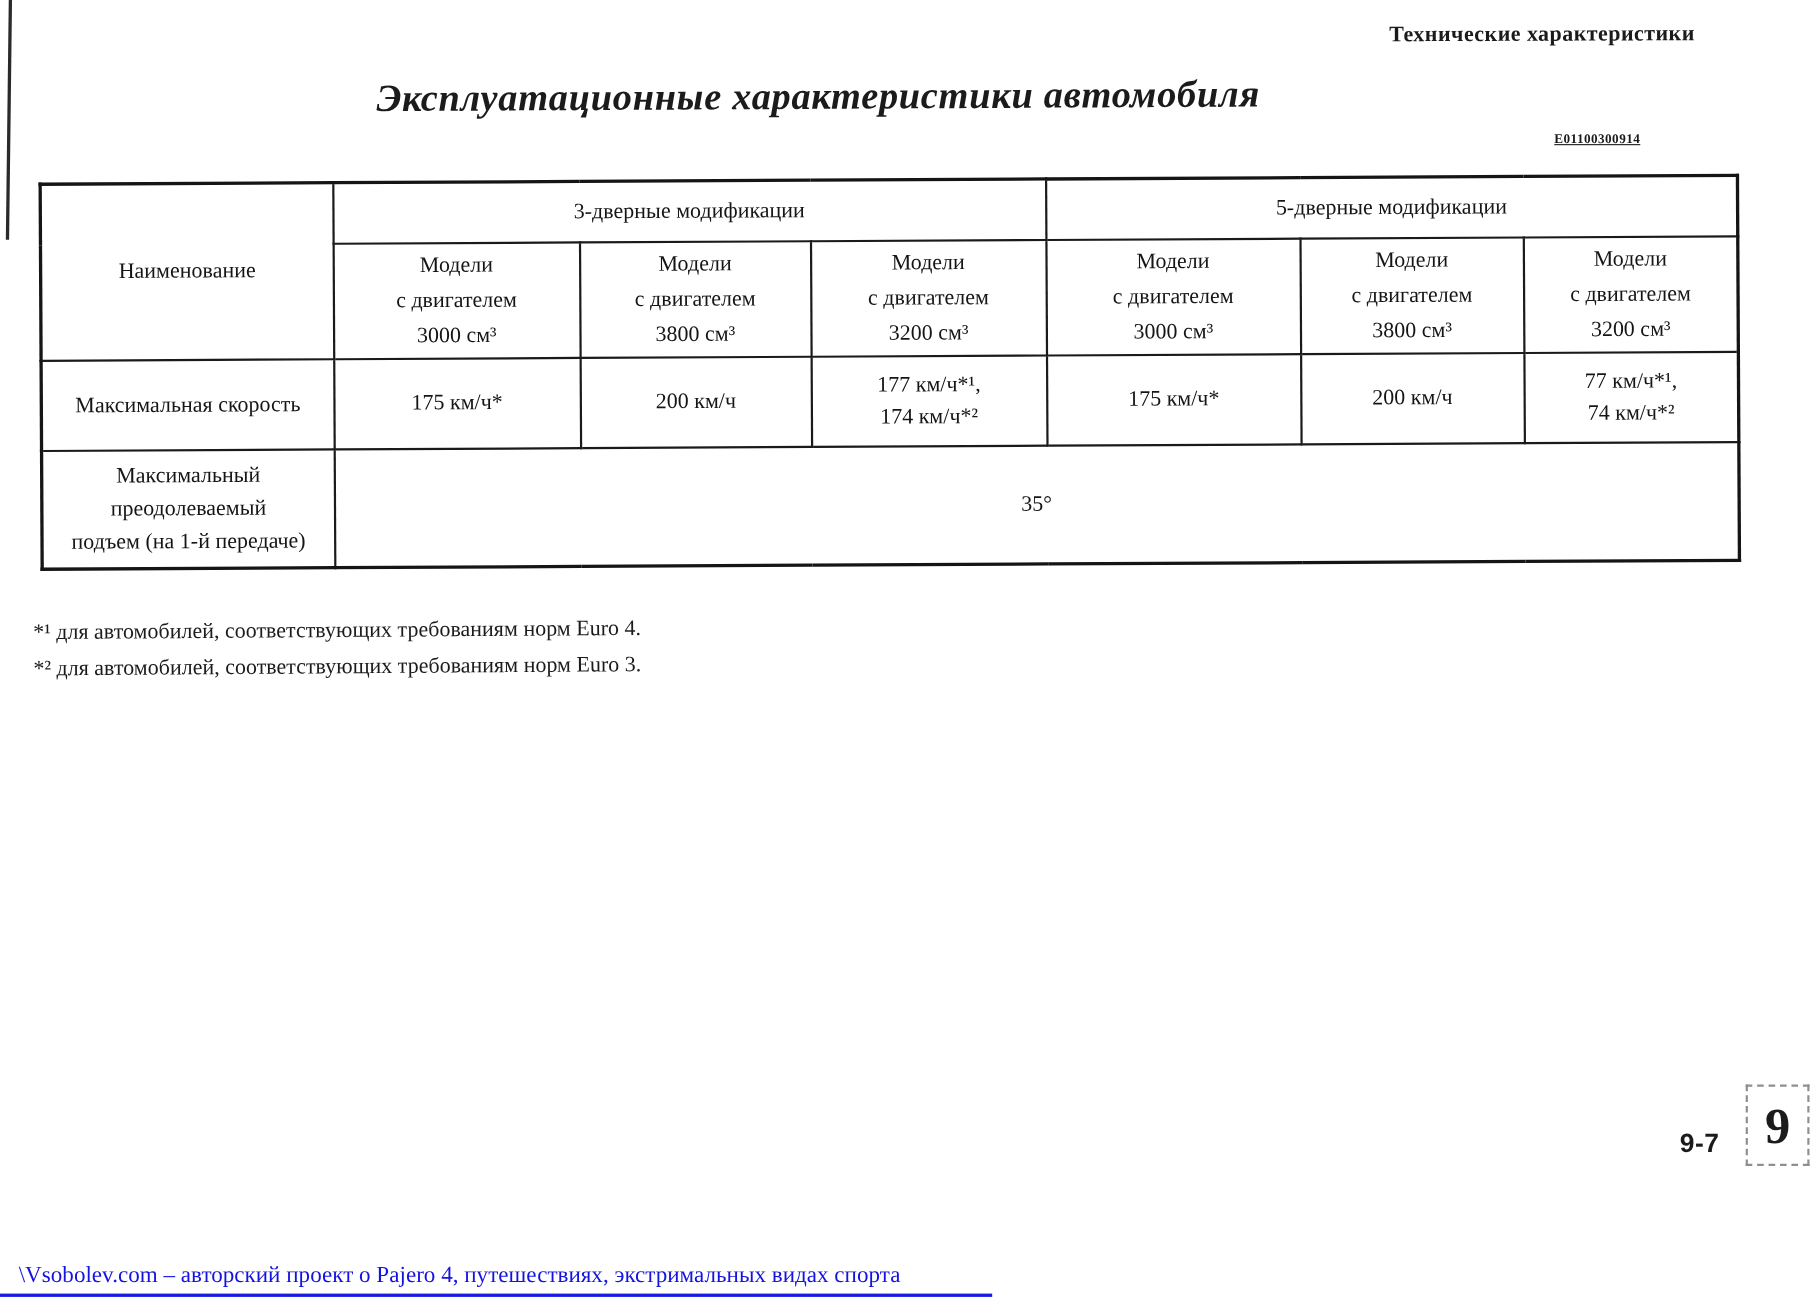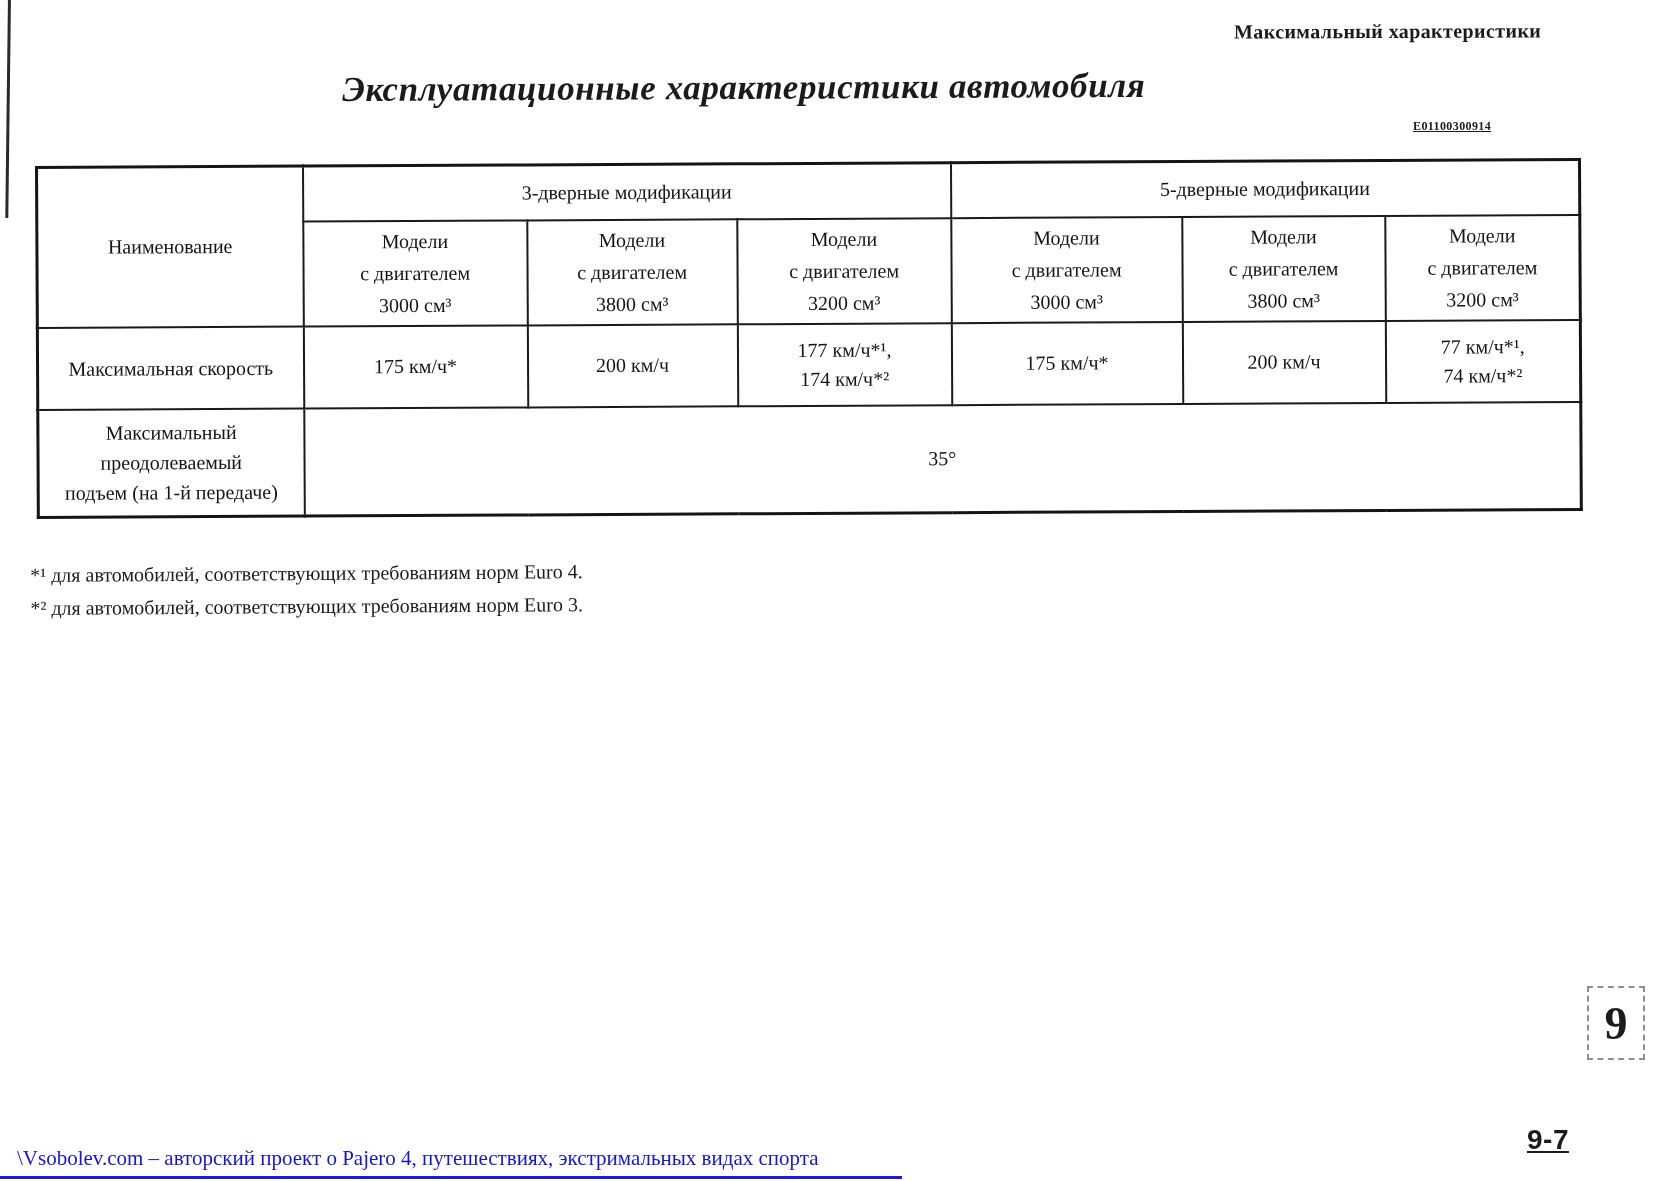--- a/index.html
+++ b/index.html
@@ -68,23 +68,23 @@
   .footnote-line{margin:0 0 2px 0;}
 
   .chapter-tab{
     position:absolute;left:1587px;top:986px;width:58px;height:74px;
     border:2px dashed #8f8f8f;
     display:flex;align-items:center;justify-content:center;
     font-size:46px;font-weight:bold;
     box-sizing:border-box;
   }
   .page-number{
-    position:absolute;left:1527px;top:1124px;
+    position:absolute;left:1527px;top:1026px;
     font-family:"Liberation Sans", sans-serif;
-    font-size:28px;font-weight:bold;letter-spacing:.5px;text-decoration:underline;
+    font-size:24px;font-weight:bold;letter-spacing:.5px;
   }
 
   .footer-link-clip{
     position:absolute;left:2px;top:1146px;width:908px;height:30px;
     overflow:hidden;
   }
   .footer-link{
     font-family:Liberation Serif, serif;
     font-size:21px;color:#1414e0;text-decoration:none;
     white-space:nowrap;display:block;margin-left:15px;
@@ -92,21 +92,21 @@
   .footer-underline{
     position:absolute;left:0;top:1176px;width:902px;height:3px;
     background:#1a1ae0;
   }
 </style>
 </head>
 <body>
 
 <div class="artifact-line"></div>
 
-<div class="section-header">Максимальный характеристики</div>
+<div class="section-header">Технические характеристики</div>
 
 <h1 class="page-title" style="margin:0;">Эксплуатационные характеристики автомобиля</h1>
 
 <div class="doc-code">E01100300914</div>
 
 <div class="table-wrap">
   <table class="specs">
     <colgroup>
       <col style="width:266px">
       <col style="width:224px">

